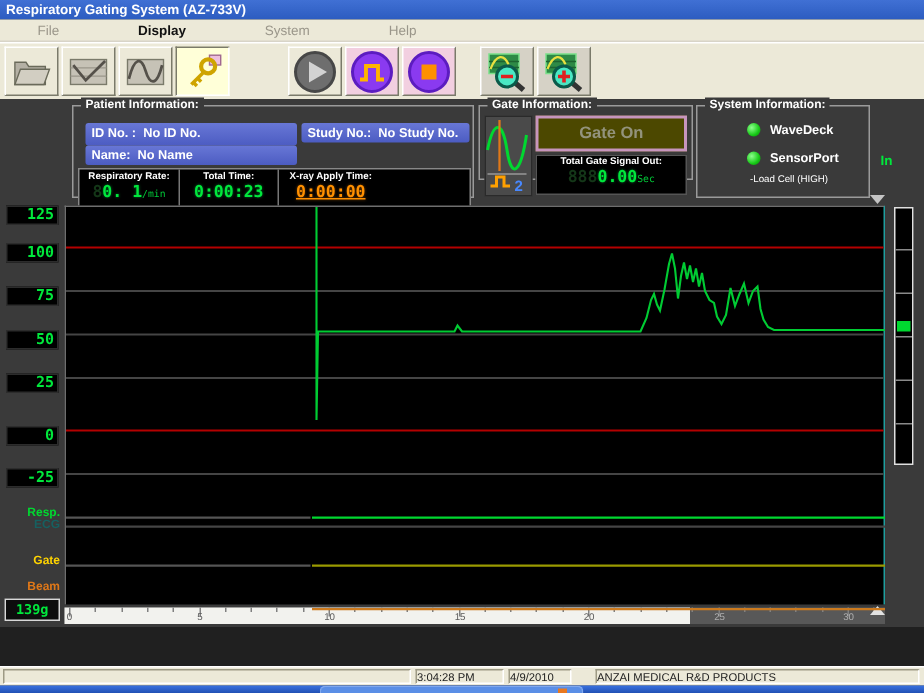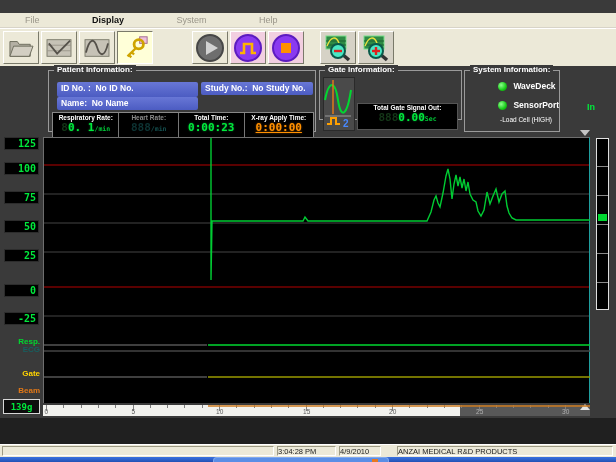--- a/index.html
+++ b/index.html
@@ -37,21 +37,21 @@
   .dcell{height:100%;border-right:1px solid #777;box-sizing:border-box;padding-top:1px;}
   .dcell:last-child{border-right:none;}
   .dlabel{font-size:6.5px;font-weight:bold;color:#fff;text-align:center;white-space:nowrap;}
   .dlabel.dim{color:#8a8a8a;}
   .sseg{display:block;text-align:center;font-family:"DejaVu Sans Mono",monospace;
     font-weight:bold;font-size:11px;line-height:14px;white-space:nowrap;}
   .lit-g{color:#00e83c;text-shadow:0 0 2px #00782a;}
   .lit-o{color:#ff9000;text-shadow:0 0 2px #7a4200;text-decoration:underline;}
   .ghost-g{color:#143718;}
   .ghost-t{color:#0d3434;}
-  .unit-g{color:#00c838;font-size:6.5px;font-weight:bold;}
+  .unit-g{color:#00c838;font-size:6.5px;font-weight:normal;}
   .unit-t{color:#145050;font-size:6.5px;font-weight:bold;}
   
   .gateon{position:absolute;background:#4c4800;border:2px solid #c795bd;color:#93937c;
     font-size:11px;font-weight:bold;text-align:center;box-sizing:border-box;}
   .gatesig{position:absolute;background:#000;box-sizing:border-box;border:1px solid #555;}
   
   .led{display:inline-block;width:9px;height:9px;border-radius:50%;
     background:radial-gradient(circle at 35% 35%,#8dff8d,#16c916 60%,#0a7a0a);
     vertical-align:middle;margin-right:4px;}
   .sysrow{position:absolute;color:#fff;font-size:8.5px;font-weight:bold;white-space:nowrap;padding-left:27px;}
@@ -89,20 +89,23 @@
     background:linear-gradient(#3a72e0,#2150b4);}
   .taskbtn{position:absolute;left:213px;top:457px;width:176px;height:5px;background:#5a8ee6;
     border-radius:4px 4px 0 0;border:1px solid #7fa8ef;border-bottom:none;box-sizing:border-box;}
   .taskbtn .sq{position:absolute;right:10px;top:1px;width:6px;height:4px;background:#e87820;}
 </style>
 </head>
 <body>
 
 <div id="window">
 
+  <div class="titlebar">
+    <span>Respiratory Gating System (AZ-733V)</span>
+  </div>
 
   <div class="menubar">
     <span class="menuitem">File</span>
     <span class="menuitem enabled">Display</span>
     <span class="menuitem">System</span>
     <span class="menuitem">Help</span>
   </div>
 
   <div class="toolbar">
     <div class="tbtn" style="left:3px">
@@ -190,24 +193,20 @@
     </div>
     <div class="bluebar" style="left:8px;top:26px;width:141px;height:13px">
       <span>Name:</span>&nbsp;
       <span>No Name</span>
     </div>
     <div class="dcells" style="left:3px;top:41px;width:262px;height:27px">
       <div class="dcell" style="width:67px">
         <div class="dlabel">Respiratory Rate:</div>
         <span class="sseg"><span class="ghost-g">8</span><span class="lit-g">0. 1</span><span class="unit-g">/min</span></span>
       </div>
-      <div class="dcell" style="width:60px">
-        <div class="dlabel dim">Heart Rate:</div>
-        <span class="sseg"><span class="ghost-t">888</span><span class="lit-g"></span><span class="unit-t">/min</span></span>
-      </div>
       <div class="dcell" style="width:66px">
         <div class="dlabel">Total Time:</div>
         <span class="sseg lit-g">0:00:23</span>
       </div>
       <div class="dcell" style="width:69px">
         <div class="dlabel">X-ray Apply Time:</div>
         <span class="sseg lit-o">0:00:00</span>
       </div>
     </div>
   </div>
@@ -216,27 +215,30 @@
     <span class="legend">Gate Information:</span>
     <div style="position:absolute;left:3px;top:6px;width:30px;height:52px;background:#4a4a4a;border:1px solid #2a2a2a">
       <svg width="28" height="50" viewBox="0 0 28 50">
         <path d="M1 22 C5 2 11 2 14 22 C17 42 23 38 27 12" stroke="#00d830" stroke-width="2" fill="none"></path>
         <line x1="9" y1="2" x2="9" y2="36" stroke="#e07818" stroke-width="1.5"></line>
         <line x1="1" y1="38" x2="27" y2="38" stroke="#999" stroke-width="1"></line>
         <path d="M3 46 h4 v-6 h5 v6 h4" stroke="#ffa000" stroke-width="2" fill="none"></path>
         <text x="19" y="49" font-size="10" font-weight="bold" fill="#4888ff" font-family="Liberation Sans,sans-serif">2</text>
       </svg>
     </div>
+    <div class="gateon" style="left:37px;top:6px;width:101px;height:24px;line-height:21px">
+      <span>Gate On</span>
+    </div>
     <div class="gatesig" style="left:37px;top:32px;width:101px;height:27px">
       <div class="dlabel">Total Gate Signal Out:</div>
       <span class="sseg"><span class="ghost-g">888</span><span class="lit-g">0.00</span><span class="unit-g">Sec</span></span>
     </div>
   </div>
 
-  <div class="panel" style="left:464px;top:70px;width:96px;height:62px">
+  <div class="panel" style="left:464px;top:70px;width:116px;height:62px">
     <span class="legend">System Information:</span>
     <div class="sysrow" style="left:6px;top:10px">
       <span class="led"></span>
       <span>WaveDeck</span>
     </div>
     <div class="sysrow" style="left:6px;top:29px">
       <span class="led"></span>
       <span>SensorPort</span>
     </div>
     <div class="sysrow" style="left:8px;top:45px;font-size:6.5px;font-weight:normal">-Load Cell (HIGH)</div>

